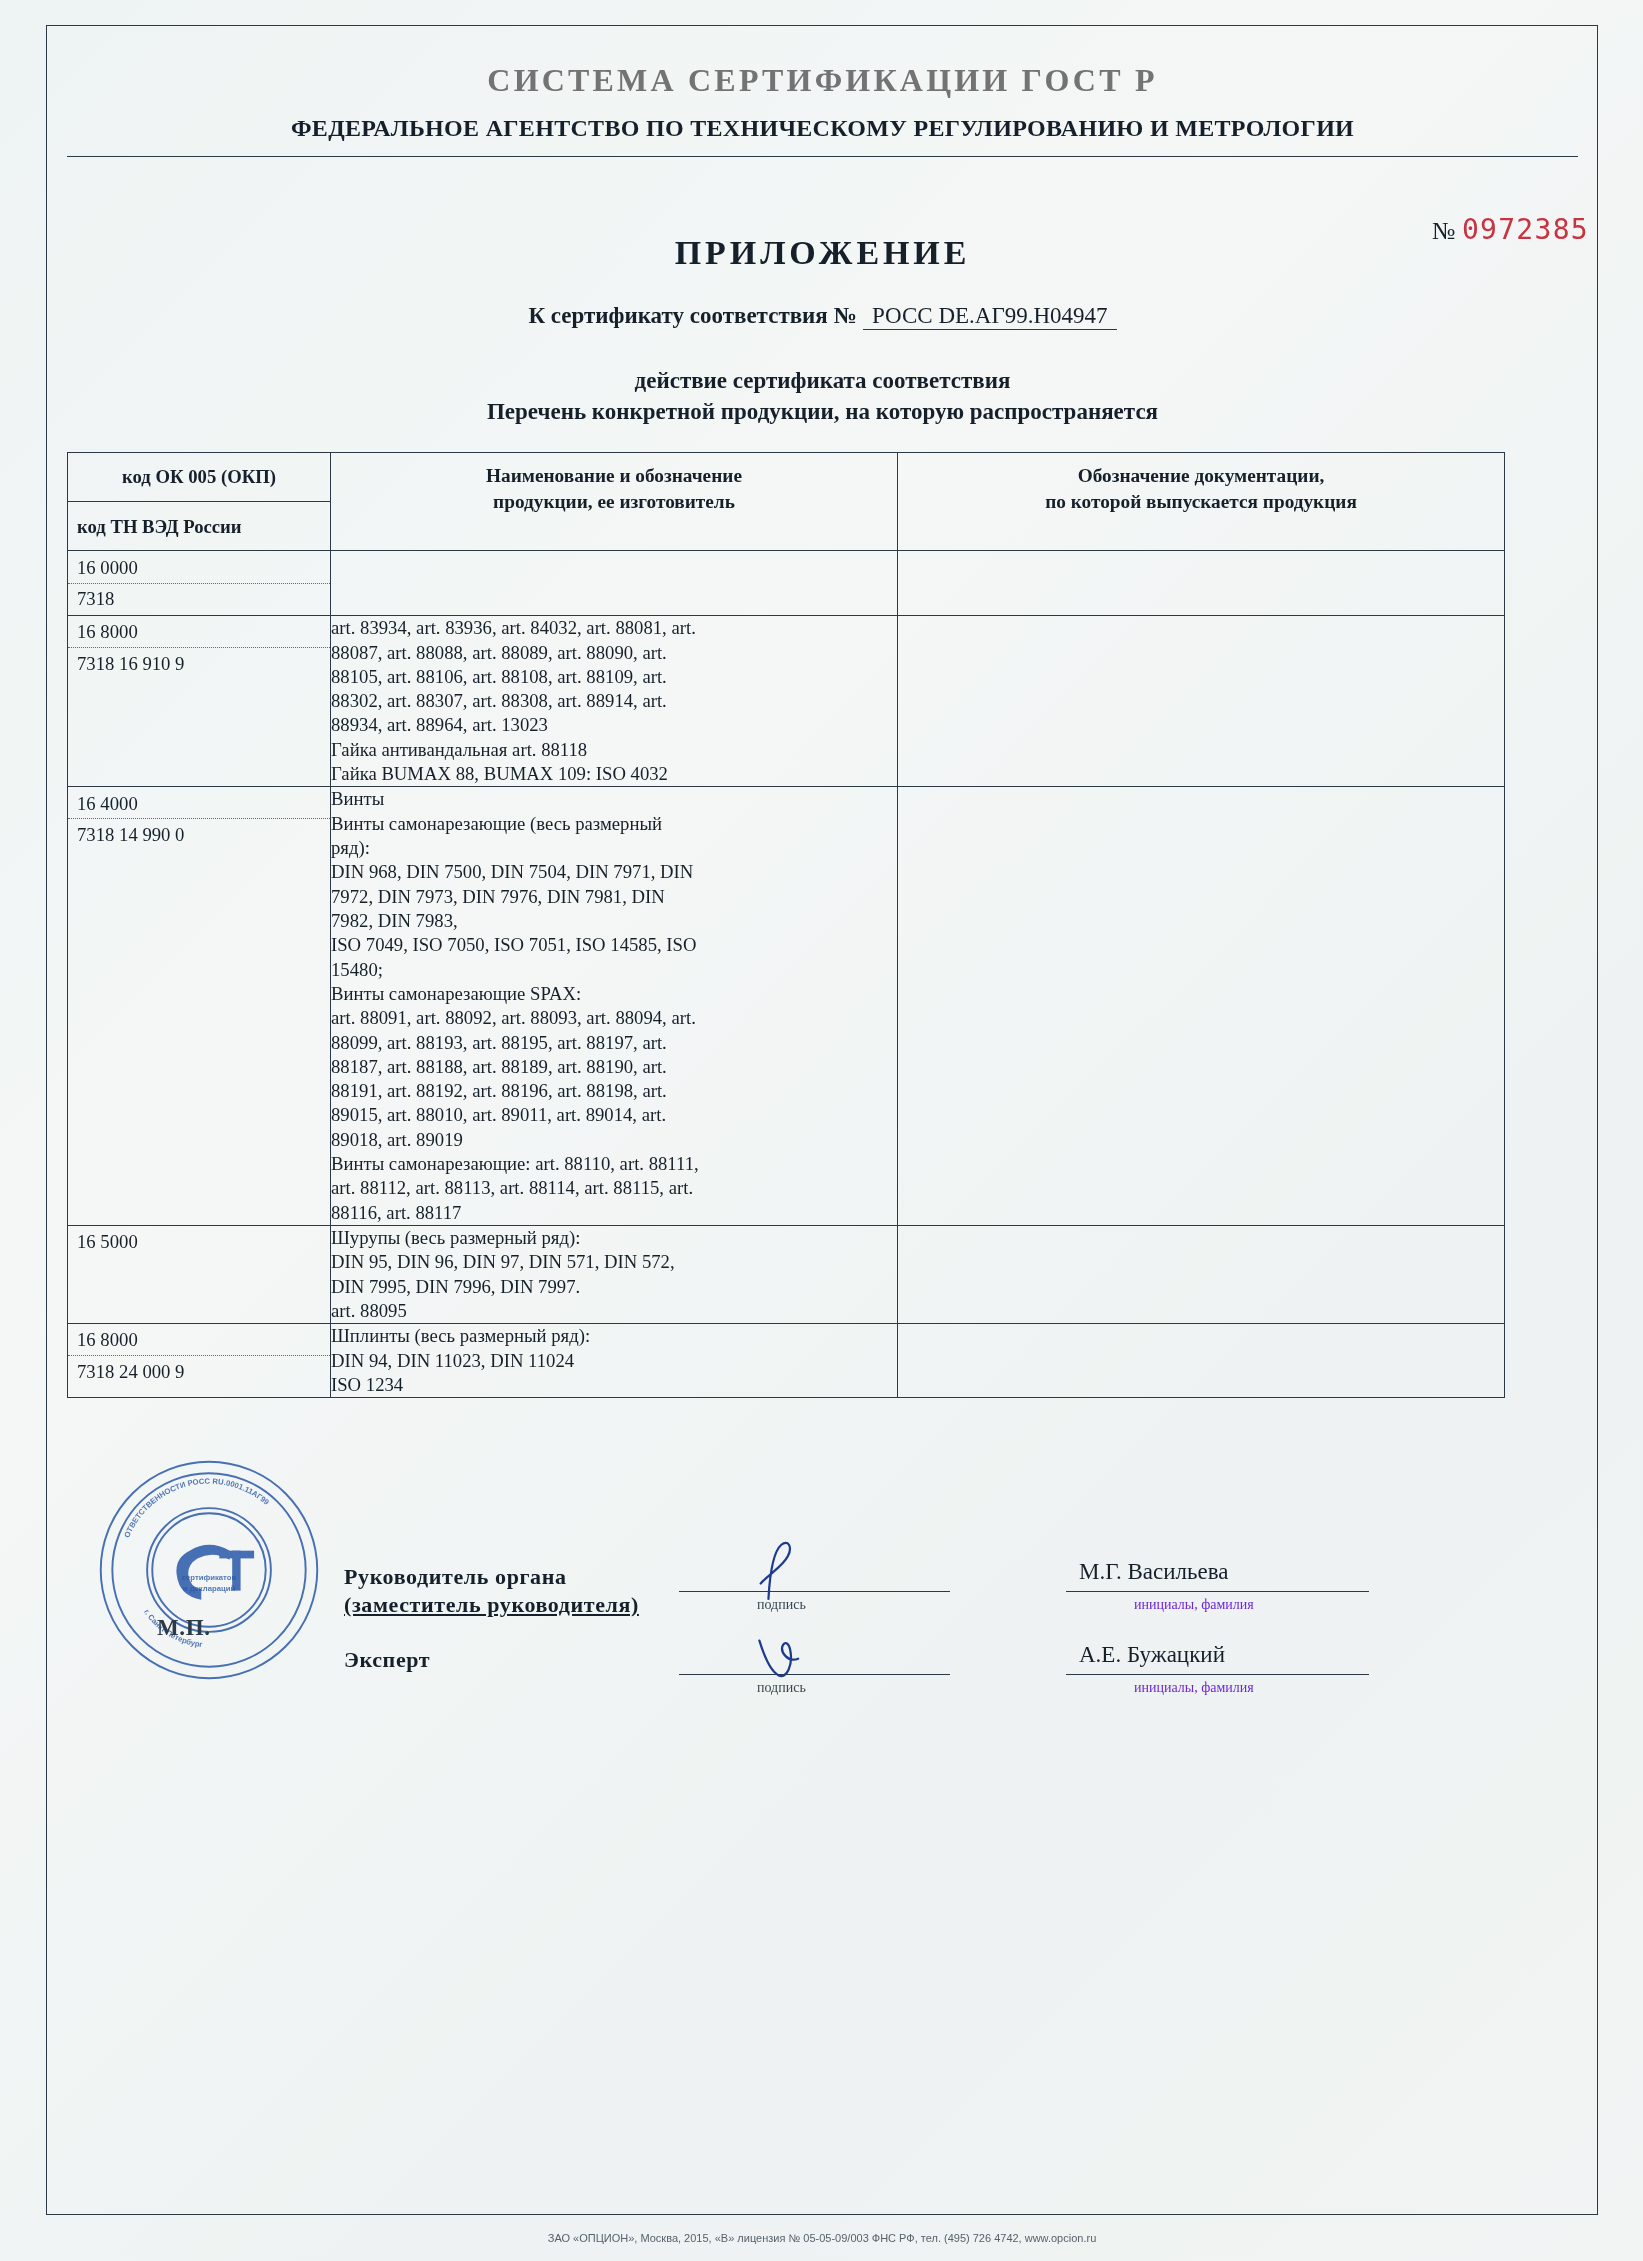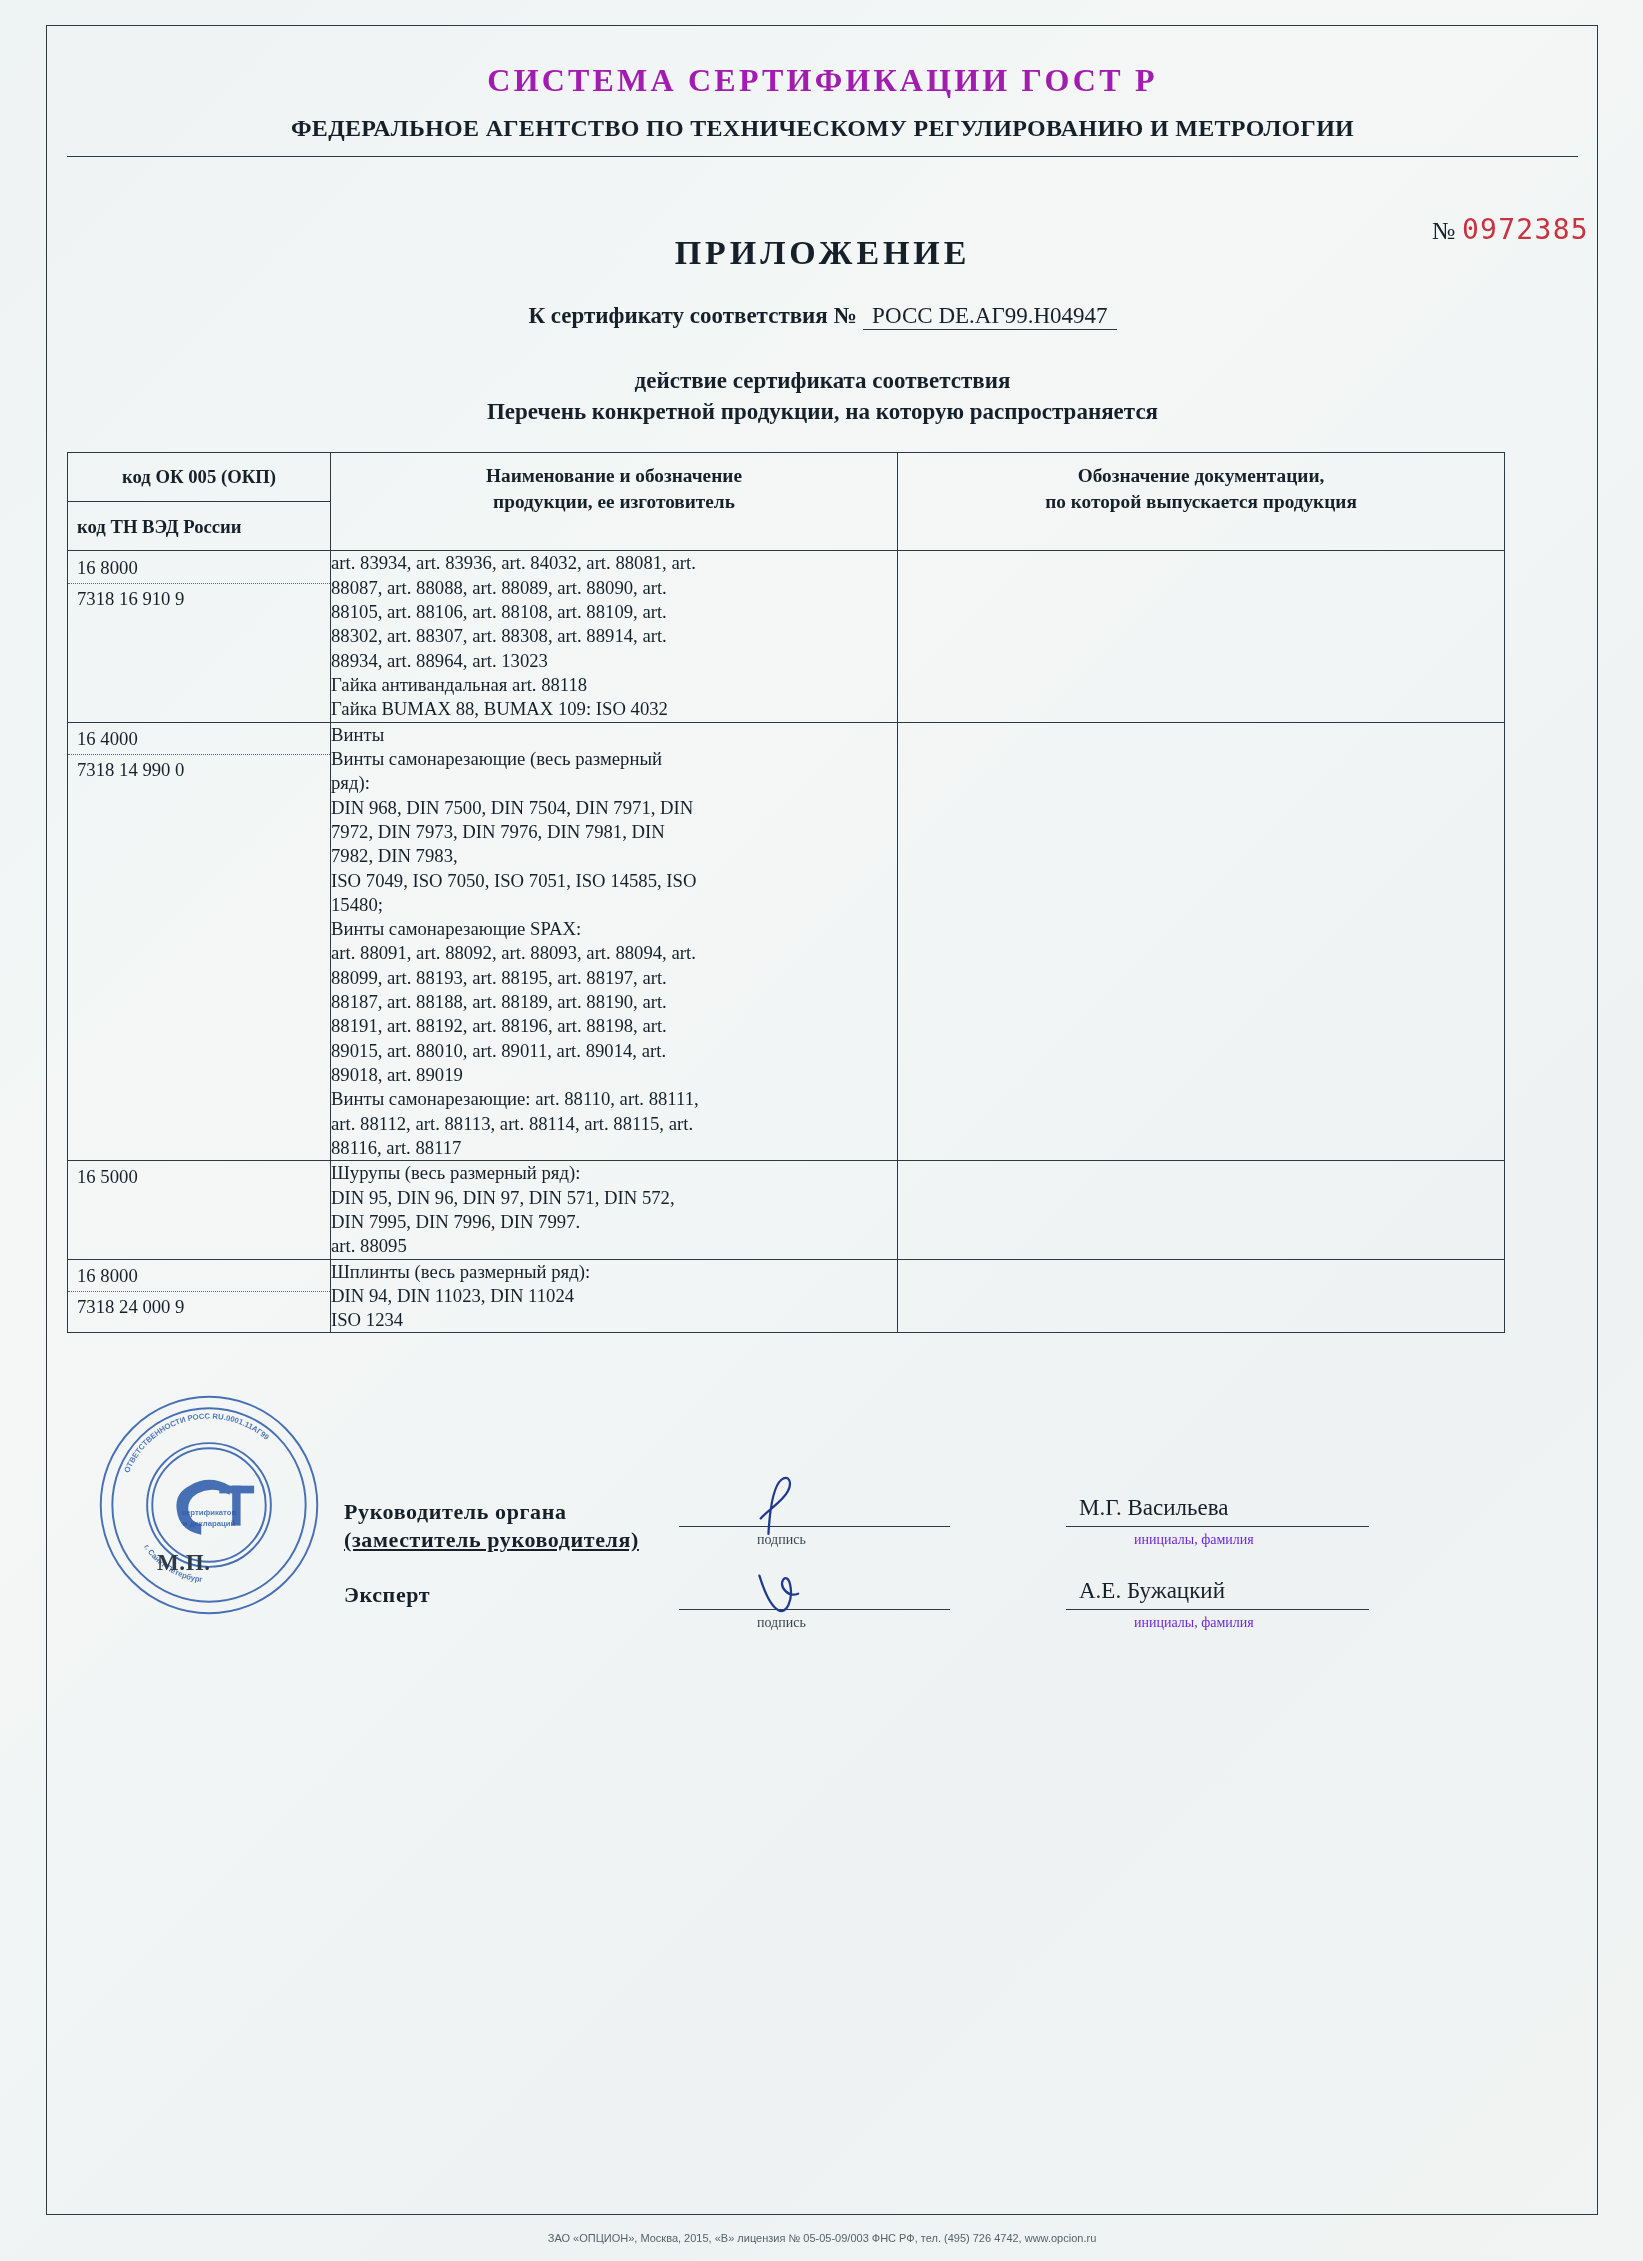--- a/index.html
+++ b/index.html
@@ -38,21 +38,21 @@
     top: 39px;
     width: 1511px;
   }
 
   
   .hdr-title {
     text-align: center;
     font-size: 32px;
     font-weight: bold;
     letter-spacing: 3.2px;
-    color: #a21caf;
+    color: #737373;
     margin-top: 23px;
   }
   .hdr-sub {
     text-align: center;
     font-size: 24px;
     font-weight: bold;
     letter-spacing: 0.3px;
     color: #16202a;
     margin-top: 15.5px;
   }
@@ -299,20 +299,28 @@
             <div>продукции, ее изготовитель</div>
           </th>
           <th>
             <div>Обозначение документации,</div>
             <div>по которой выпускается продукция</div>
           </th>
         </tr>
       </thead>
       <tbody>
 
+        <tr>
+          <td class="cell-code">
+            <div class="okp">16 0000</div>
+            <div class="tnved">7318</div>
+          </td>
+          <td class="cell-name"></td>
+          <td class="cell-doc"></td>
+        </tr>
 
         <tr>
           <td class="cell-code">
             <div class="okp">16 8000</div>
             <div class="tnved">7318 16 910 9</div>
           </td>
           <td class="cell-name">
             <span class="ln">art. 83934, art. 83936, art. 84032, art. 88081, art.</span>
             <span class="ln">88087, art. 88088, art. 88089, art. 88090, art.</span>
             <span class="ln">88105, art. 88106, art. 88108, art. 88109, art.</span>

